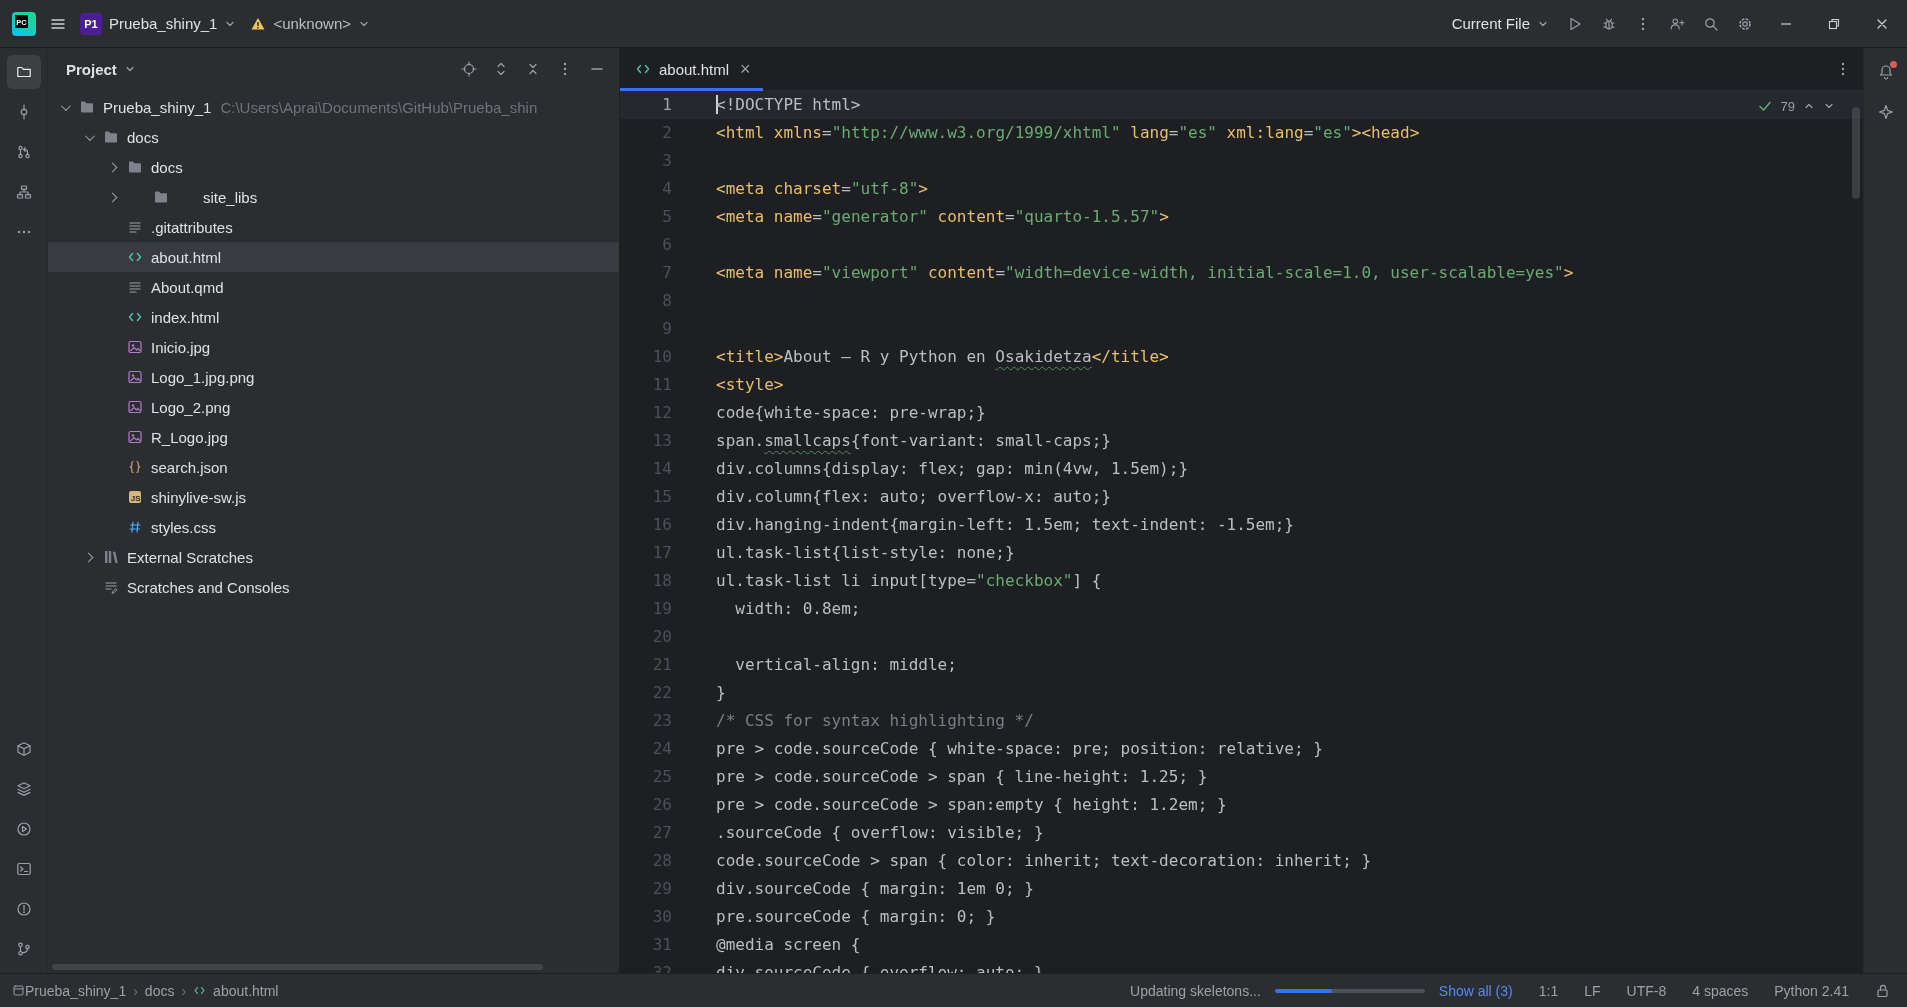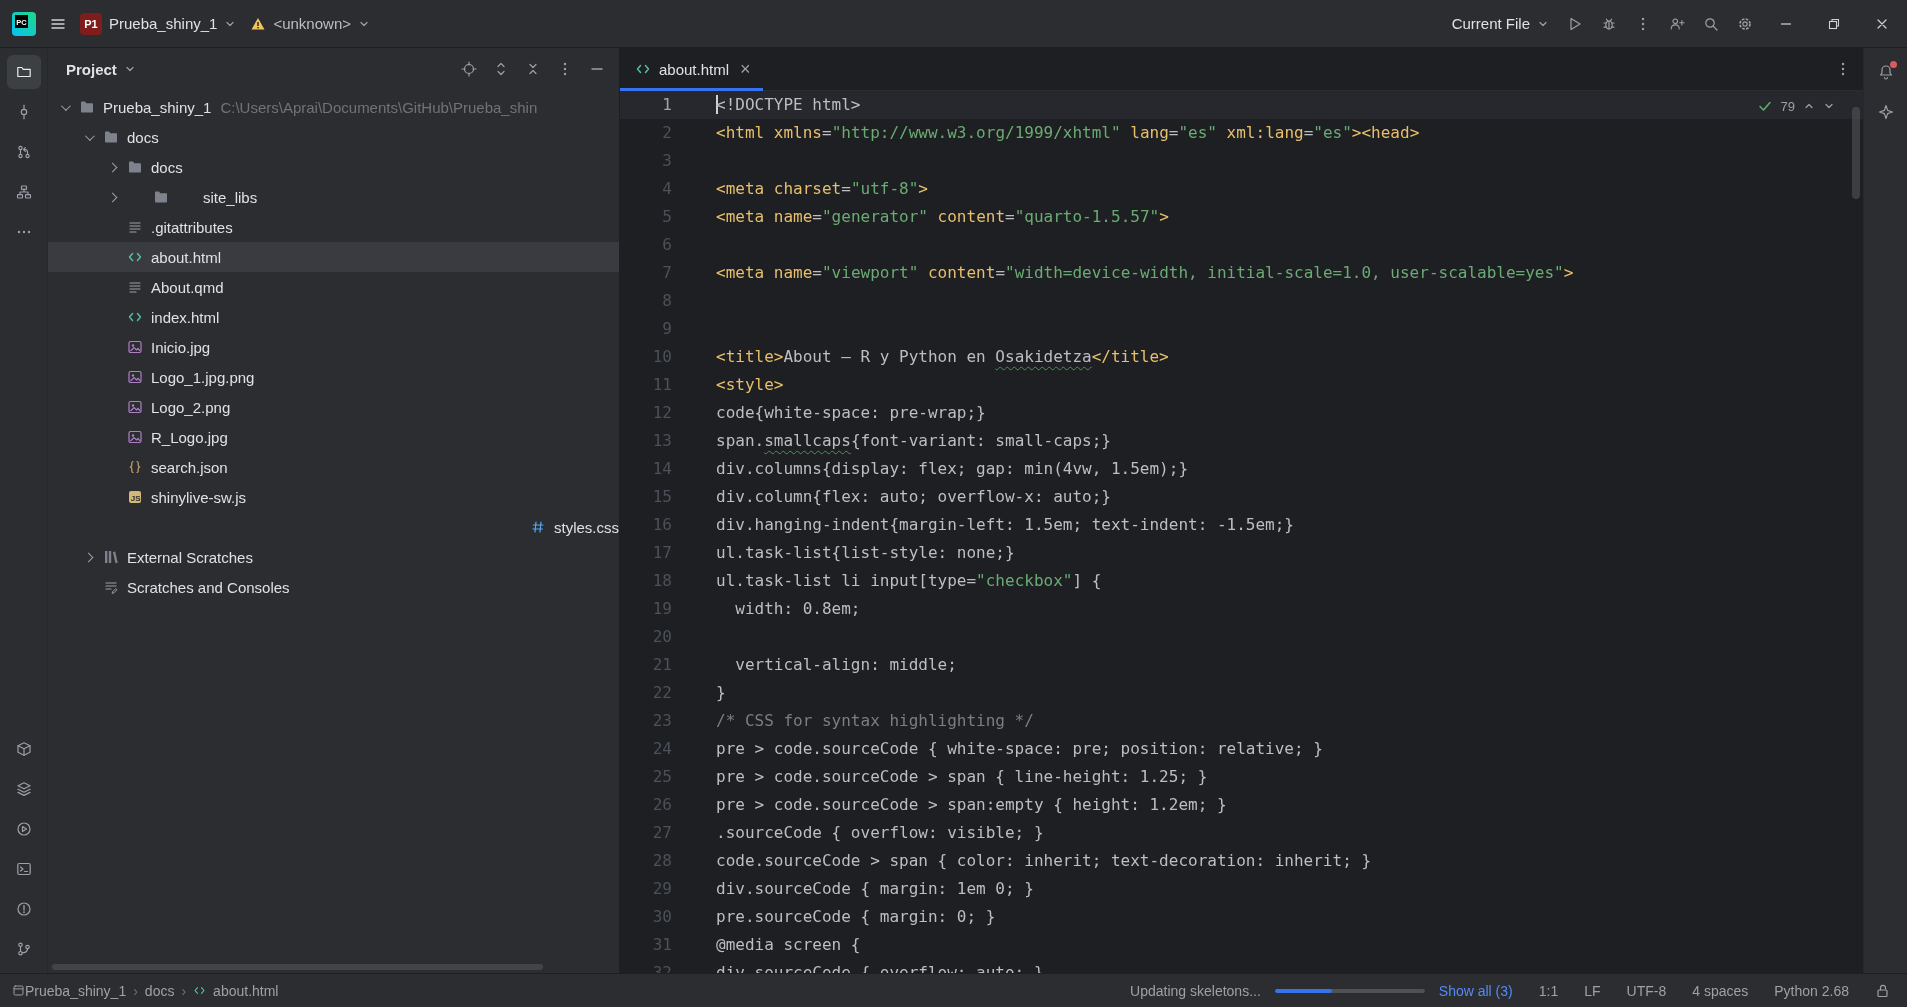--- a/index.html
+++ b/index.html
@@ -8,21 +8,21 @@
   .app { display:flex; flex-direction:column; width:100%; height:100%; }
 
   
   .titlebar { flex:0 0 48px; background:#2b2d30; border-bottom:1px solid #1e1f22;
     display:flex; align-items:center; padding:0 10px 0 12px; gap:14px; font-size:15px; }
   .tb-left { display:flex; align-items:center; gap:14px; }
   .tb-group { display:flex; align-items:center; gap:7px; }
   .logo svg { width:24px; height:24px; display:block; }
   .icon svg { width:16px; height:16px; display:block; }
   .icon.sm svg { width:12px; height:12px; }
-  .badge { width:22px; height:22px; border-radius:4px; background:#7f1d1d; color:#fff;
+  .badge { width:22px; height:22px; border-radius:4px; background:#4c1d95; color:#fff;
     font-size:11px; font-weight:bold; display:flex; align-items:center; justify-content:center; }
   .tb-right { margin-left:auto; display:flex; align-items:center; gap:18px; }
   .run-config { display:flex; align-items:center; gap:7px; color:#dfe1e5; }
   .win-btn { width:30px; height:30px; display:flex; align-items:center; justify-content:center; }
   .win-btn svg { width:14px; height:14px; display:block; }
   .dim { color:#bcbec4; }
 
   
   .main { flex:1; display:flex; min-height:0; }
   .stripe { background:#2b2d30; display:flex; flex-direction:column; align-items:center;
@@ -498,21 +498,21 @@
           <div class="tree-row" style="padding-left: 56px;">
             <span class="chev-box"></span>
             <span class="tree-icon">
               <svg viewBox="0 0 16 16">
                 <rect x="2" y="2" width="12" height="12" rx="2" fill="#d5b778"></rect>
                 <text x="3.8" y="11.6" font-size="8" font-weight="bold" fill="#2b2d30" font-family="sans-serif">JS</text>
               </svg>
             </span>
             <span class="tree-label">shinylive-sw.js</span>
           </div>
-          <div class="tree-row" style="padding-left: 56px; justify-content: flex-end;">
+          <div class="tree-row" style="padding-left: 56px;">
             <span class="chev-box"></span>
             <span class="tree-icon">
               <svg viewBox="0 0 16 16">
                 <path d="M6 3 L5 13 M11 3 L10 13 M3.5 6 H13 M3 10 H12.5" fill="none" stroke="#56a8f5" stroke-width="1.2" stroke-linecap="round"></path>
               </svg>
             </span>
             <span class="tree-label">styles.css</span>
           </div>
           <div class="tree-row" style="padding-left: 32px;">
             <span class="chev-box">
@@ -662,21 +662,21 @@
         <span>Updating skeletons...</span>
         <div class="progress-track">
           <div class="progress-fill" style="width: 38%;"></div>
         </div>
         <span class="show-all">Show all (3)</span>
       </div>
       <span>1:1</span>
       <span>LF</span>
       <span>UTF-8</span>
       <span>4 spaces</span>
-      <span>Python 2.68</span>
+      <span>Python 2.41</span>
       <span class="icon">
           <svg viewBox="0 0 16 16">
             <rect x="3" y="7" width="9" height="6.5" rx="1" stroke="#9da0a8" stroke-width="1.2" fill="none" stroke-linecap="round" stroke-linejoin="round"></rect>
             <path d="M5.5 7 V4.8 a2.5 2.5 0 0 1 5 0 V6" stroke="#9da0a8" stroke-width="1.2" fill="none" stroke-linecap="round" stroke-linejoin="round"></path>
           </svg>
         </span>
     </div>
   </footer>
 </div>
 

